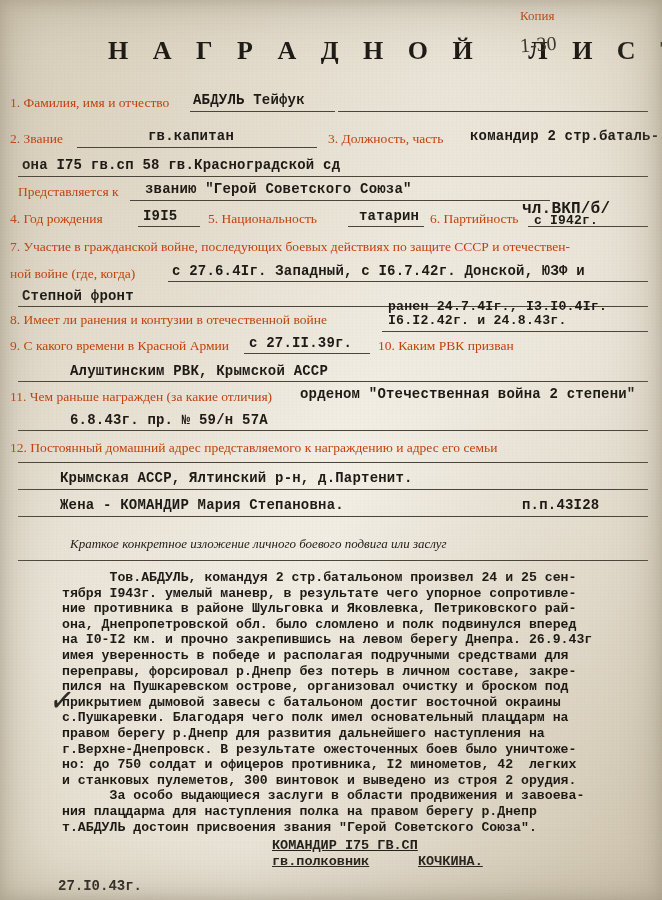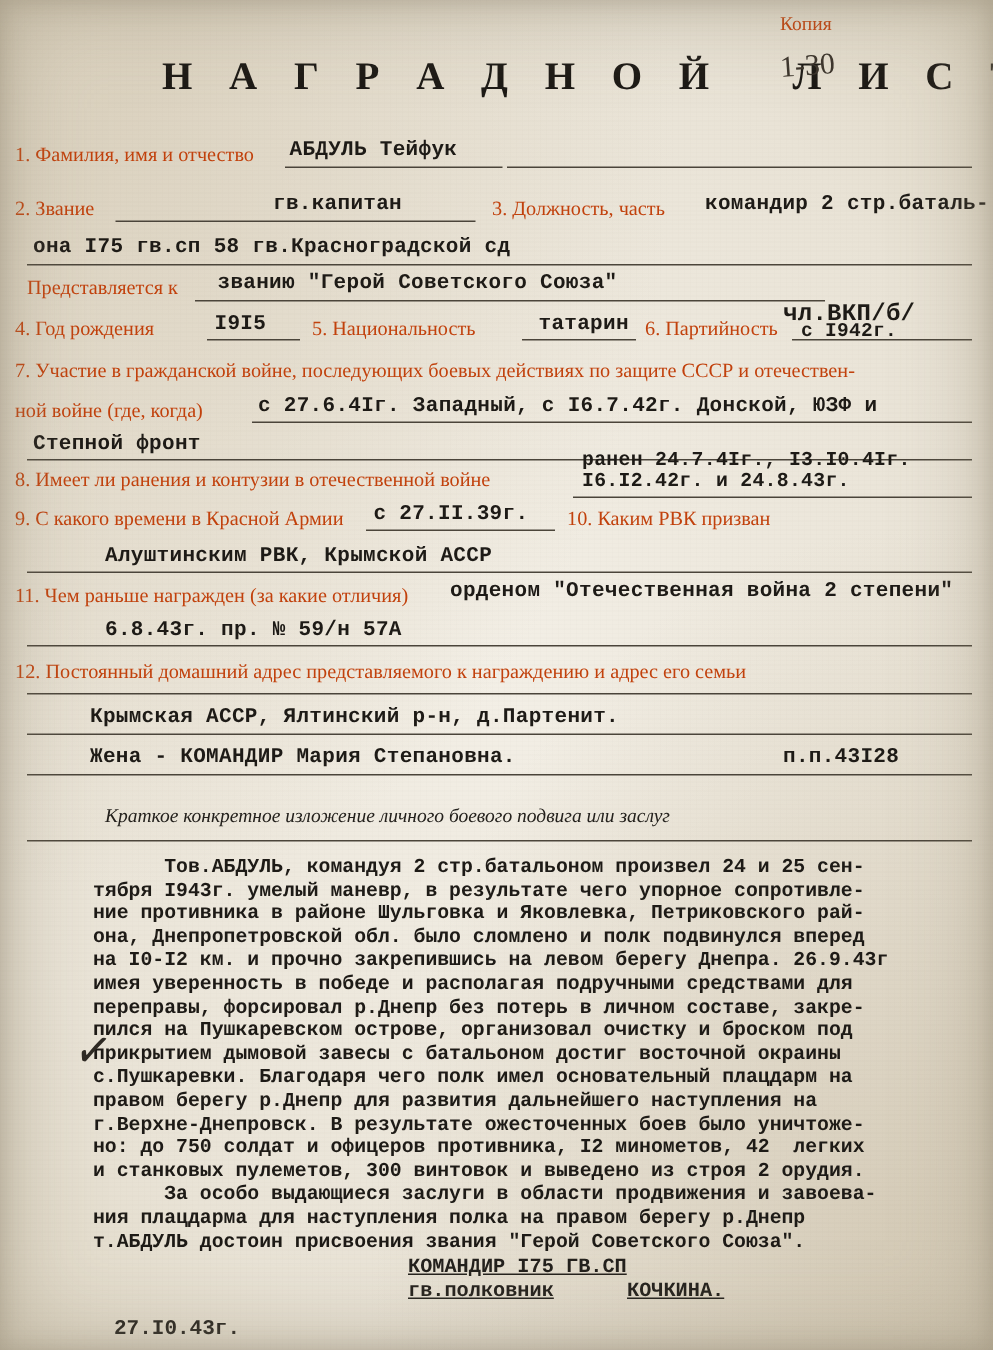--- a/index.html
+++ b/index.html
@@ -117,42 +117,41 @@
     font-family: "Liberation Mono", monospace;
     font-weight: bold;
     font-size: 13.5px;
     text-decoration: underline;
   }
 
   .date-bottom {
     font-family: "Liberation Mono", monospace;
     font-weight: bold;
     font-size: 14px;
-    margin-left: 18px;
   }
 </style>
 </head>
 <body>
 
 <div class="paper"></div>
 
 <div class="sheet">
 
   <div class="t kopiya printed">Копия</div>
 
   <div class="t title">Н А Г Р А Д Н О Й   Л И С Т</div>
   <div class="t title-num">1-30</div>
 
   <div class="t printed row-label" style="top:95px; left:10px;">1. Фамилия, имя и отчество</div>
   <div class="t typed row-typed" style="top:92px; left:193px;">АБДУЛЬ Тейфук</div>
   <div class="line" style="top:111px; left:190px; width:145px;"></div>
   <div class="line" style="top:111px; left:338px; width:310px;"></div>
 
   <div class="t printed row-label" style="top:131px; left:10px;">2. Звание</div>
-  <div class="t typed row-typed" style="top:128px; left:182px;font-family:Liberation Mono, monospace;">гв.капитан</div>
+  <div class="t typed row-typed" style="top:128px; left:148px;font-family:Liberation Mono, monospace;">гв.капитан</div>
   <div class="line" style="top:147px; left:77px; width:240px;"></div>
   <div class="t printed row-label" style="top:131px; left:328px;">3. Должность, часть</div>
   <div class="t typed row-typed" style="top:128px; left:470px;">командир 2 стр.баталь-</div>
 
   <div class="t typed row-typed" style="top:157px; left:22px;">она I75 гв.сп 58 гв.Красноградской сд</div>
   <div class="line" style="top:176px; left:18px; width:630px;"></div>
 
   <div class="t printed row-label" style="top:184px; left:18px;">Представляется к</div>
   <div class="t typed row-typed" style="top:181px; left:145px;">званию "Герой Советского Союза"</div>
   <div class="line" style="top:200px; left:130px; width:420px;"></div>

